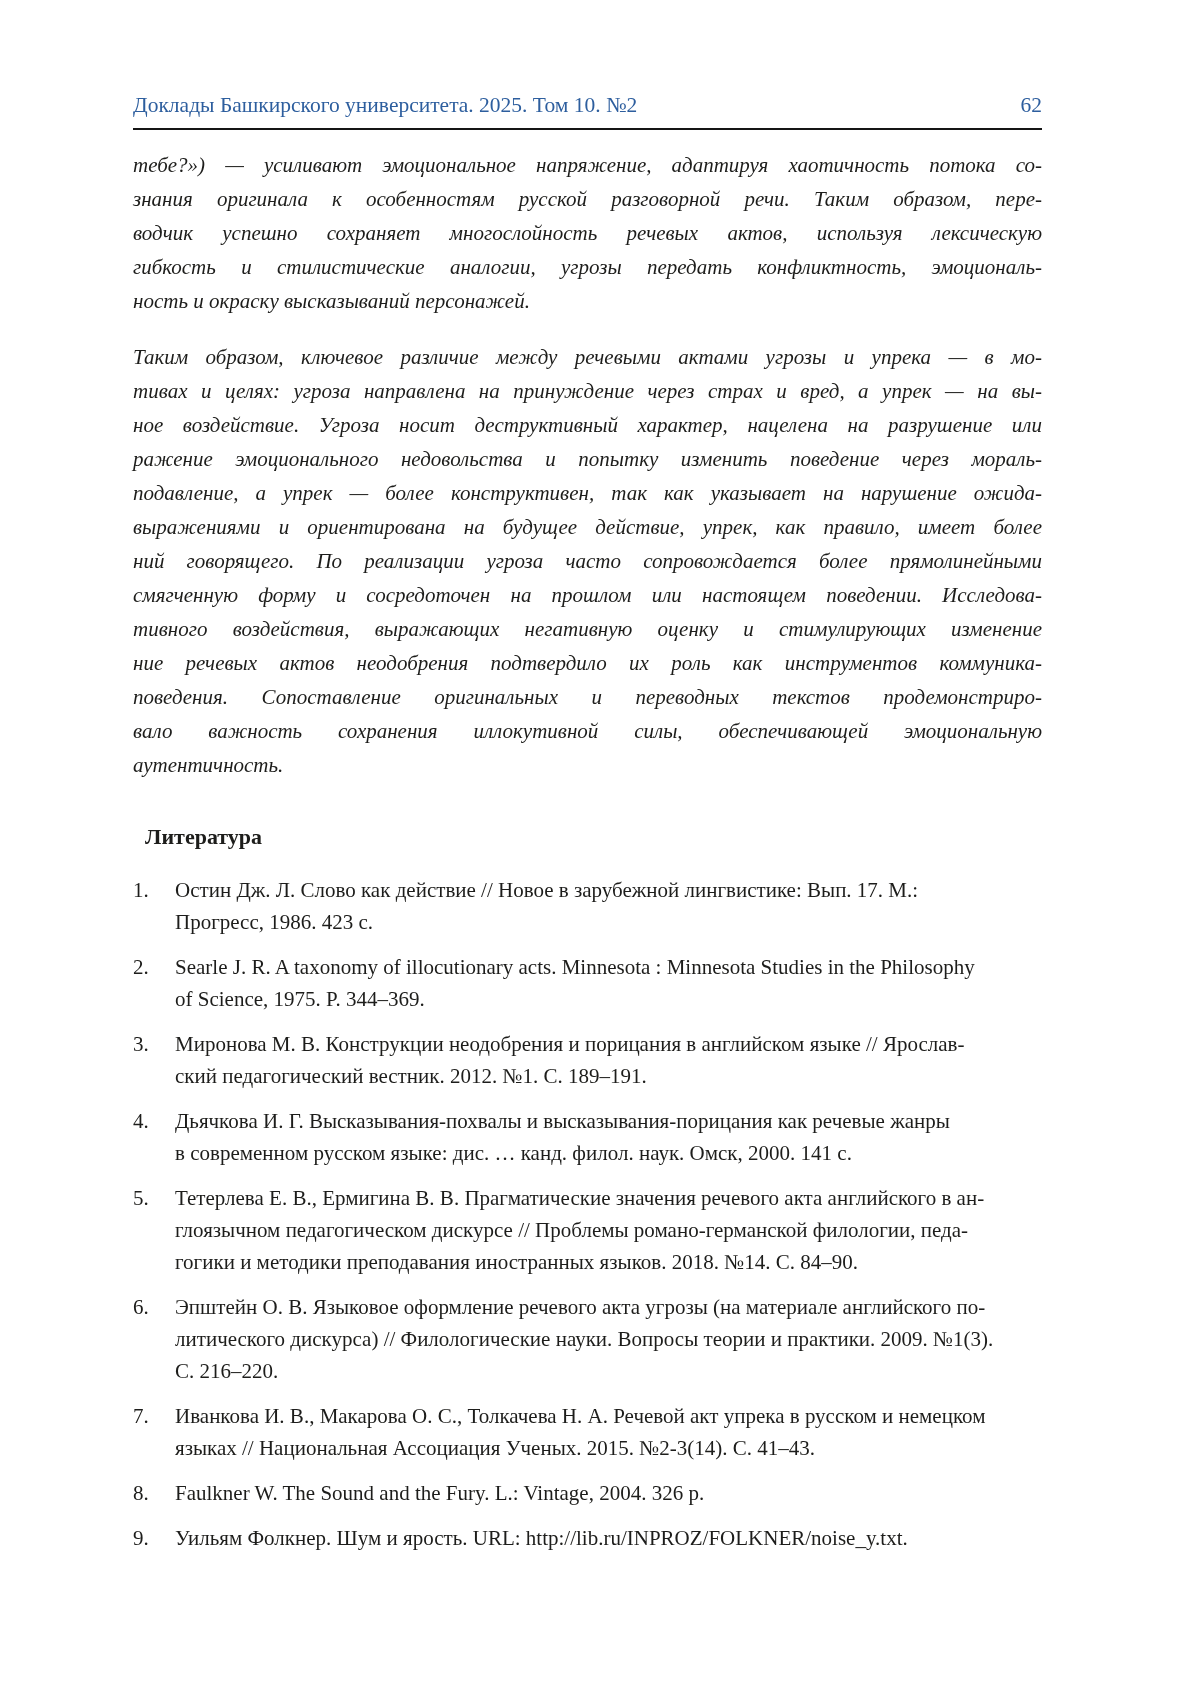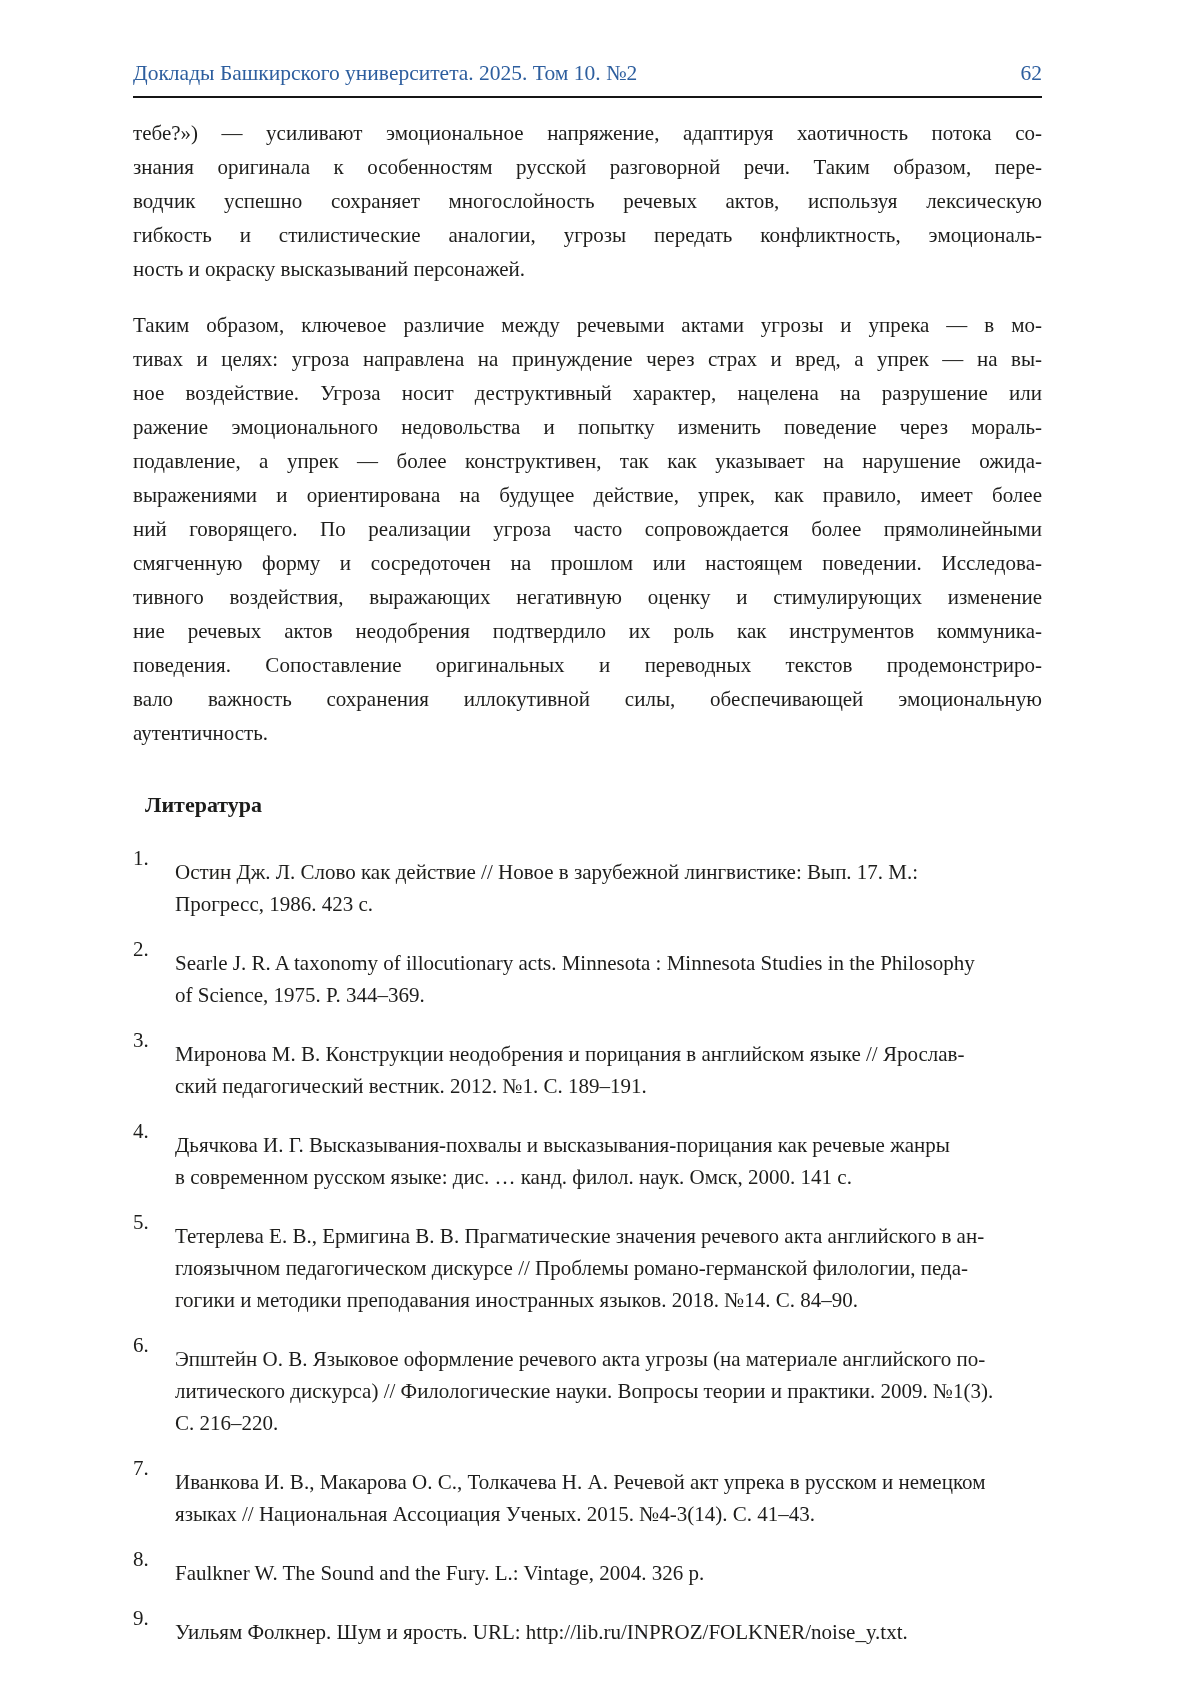--- a/index.html
+++ b/index.html
@@ -5,49 +5,49 @@
   :root { --accent:#2d5e9e; --ink:#1d1d1b; --rule:#151515; }
   * { box-sizing: border-box; }
   html,body { margin:0; padding:0; background:#ffffff; }
   body {
     width:1200px; height:1697px; position:relative;
     font-family:"Liberation Serif", serif;
     color:var(--ink);
   }
   .page {
     width:1200px; height:1697px;
-    padding:60px 158px 0 133px;
+    padding:92px 158px 0 133px;
     overflow:hidden;
   }
   
   .running-head {
     display:flex; justify-content:space-between; align-items:baseline;
     color:var(--accent);
     font-size:21.5px; line-height:26px;
   }
   .head-rule {
     border:none; border-top:2.5px solid var(--rule);
     margin:10px 0 0 0;
   }
   
   .body-text { margin-top:18px; font-size:21px; line-height:34px; }
-  .para { margin:0 0 22px 0; }
+  .para { margin:0 0 22px 0;font-style:italic; }
   .para:last-child { margin-bottom:16px; }
   .pline { text-align:justify; text-align-last:justify; white-space:normal; }
   .pline.last { text-align:justify; text-align-last:left; }
   
   .lit-heading {
     margin:42px 0 24px 12px;
     font-size:22px; font-weight:bold; line-height:26px;
     color:var(--ink);
   }
   .ref-list { margin:0; padding:0; list-style:none; }
   .ref-item { display:flex; margin:0 0 13px 0; font-size:21px; line-height:32px; }
   .ref-num { flex:0 0 42px; }
-  .ref-body { flex:1 1 auto;margin-top:14px; }
+  .ref-body { flex:1 1 auto; }
   .ref-line { text-align:left; }
 </style>
 </head>
 <body>
 
 <div class="page">
 
   <header class="running-head">
     <span>Доклады Башкирского университета. 2025. Том 10. №2</span>
     <span>62</span>
@@ -125,21 +125,21 @@
           <div class="ref-body">
             <div class="ref-line">Эпштейн О. В. Языковое оформление речевого акта угрозы (на материале английского по-</div>
             <div class="ref-line">литического дискурса) // Филологические науки. Вопросы теории и практики. 2009. №1(3).</div>
             <div class="ref-line">С. 216–220.</div>
           </div>
         </li>
         <li class="ref-item">
           <span class="ref-num">7.</span>
           <div class="ref-body">
             <div class="ref-line">Иванкова И. В., Макарова О. С., Толкачева Н. А. Речевой акт упрека в русском и немецком</div>
-            <div class="ref-line">языках // Национальная Ассоциация Ученых. 2015. №4-3(14). С. 41–43.</div>
+            <div class="ref-line">языках // Национальная Ассоциация Ученых. 2015. №2-3(14). С. 41–43.</div>
           </div>
         </li>
         <li class="ref-item">
           <span class="ref-num">8.</span>
           <div class="ref-body">
             <div class="ref-line">Faulkner W. The Sound and the Fury. L.: Vintage, 2004. 326 p.</div>
           </div>
         </li>
         <li class="ref-item">
           <span class="ref-num">9.</span>

